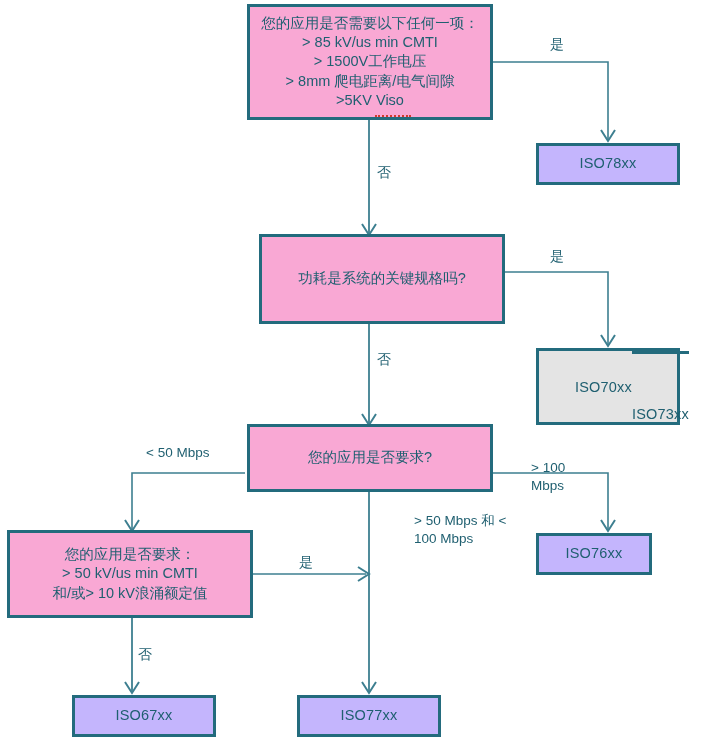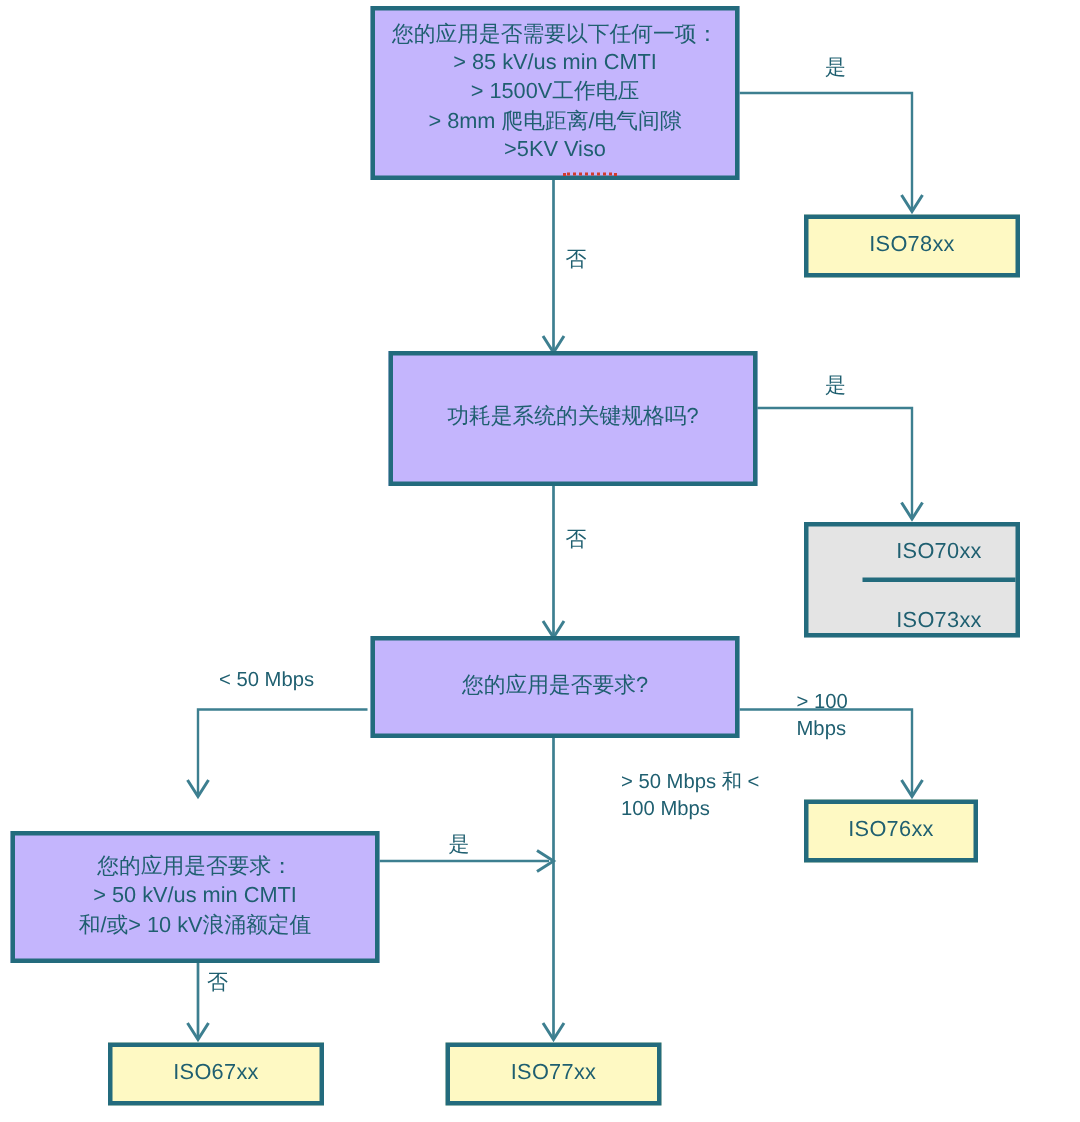--- a/index.html
+++ b/index.html
@@ -32,41 +32,40 @@
     border: 3px solid #236b7d;
     display: flex;
     flex-direction: column;
     align-items: center;
     justify-content: center;
     text-align: center;
     color: #1f5f70;
     line-height: 1.33;
   }
   .decision {
-    background: #c4b5fd;
+    background: #f9a8d4;
   }
   .terminal {
-    background: #fef9c3;
+    background: #c4b5fd;
   }
   .decision-line {
     display: block;
     white-space: nowrap;
     font-size: 14.5px;
   }
   .terminal-label {
     font-size: 14.5px;
     letter-spacing: 0.2px;
   }
   .stack {
     position: absolute;
     box-sizing: border-box;
     border: 3px solid #236b7d;
     background: #e4e4e4;
     display: flex;
-    flex-direction: column;
     padding-left: 36px;
   }
   .stack-cell {
     flex: 1 1 0;
     display: flex;
     align-items: center;
     justify-content: center;
     color: #1f5f70;
     box-sizing: border-box;
   }
@@ -137,21 +136,21 @@
   <div class="redline" style="left:375px; top:115px; width:36px;"></div>
 
   <div class="node-box decision" style="left:259px; top:234px; width:246px; height:90px;">
     <span class="decision-line">功耗是系统的关键规格吗?</span>
   </div>
 
   <div class="node-box decision" style="left:247px; top:424px; width:246px; height:68px;">
     <span class="decision-line">您的应用是否要求?</span>
   </div>
 
-  <div class="node-box decision" style="left:7px; top:530px; width:246px; height:88px;margin-top:24px;">
+  <div class="node-box decision" style="left:7px; top:530px; width:246px; height:88px;">
     <span class="decision-line">您的应用是否要求：</span>
     <span class="decision-line">&gt; 50 kV/us min CMTI</span>
     <span class="decision-line">和/或&gt; 10 kV浪涌额定值</span>
   </div>
 
   <div class="node-box terminal" style="left:536px; top:143px; width:144px; height:42px;">
     <span class="terminal-label">ISO78xx</span>
   </div>
 
   <div class="stack" style="left:536px; top:348px; width:144px; height:77px;">

